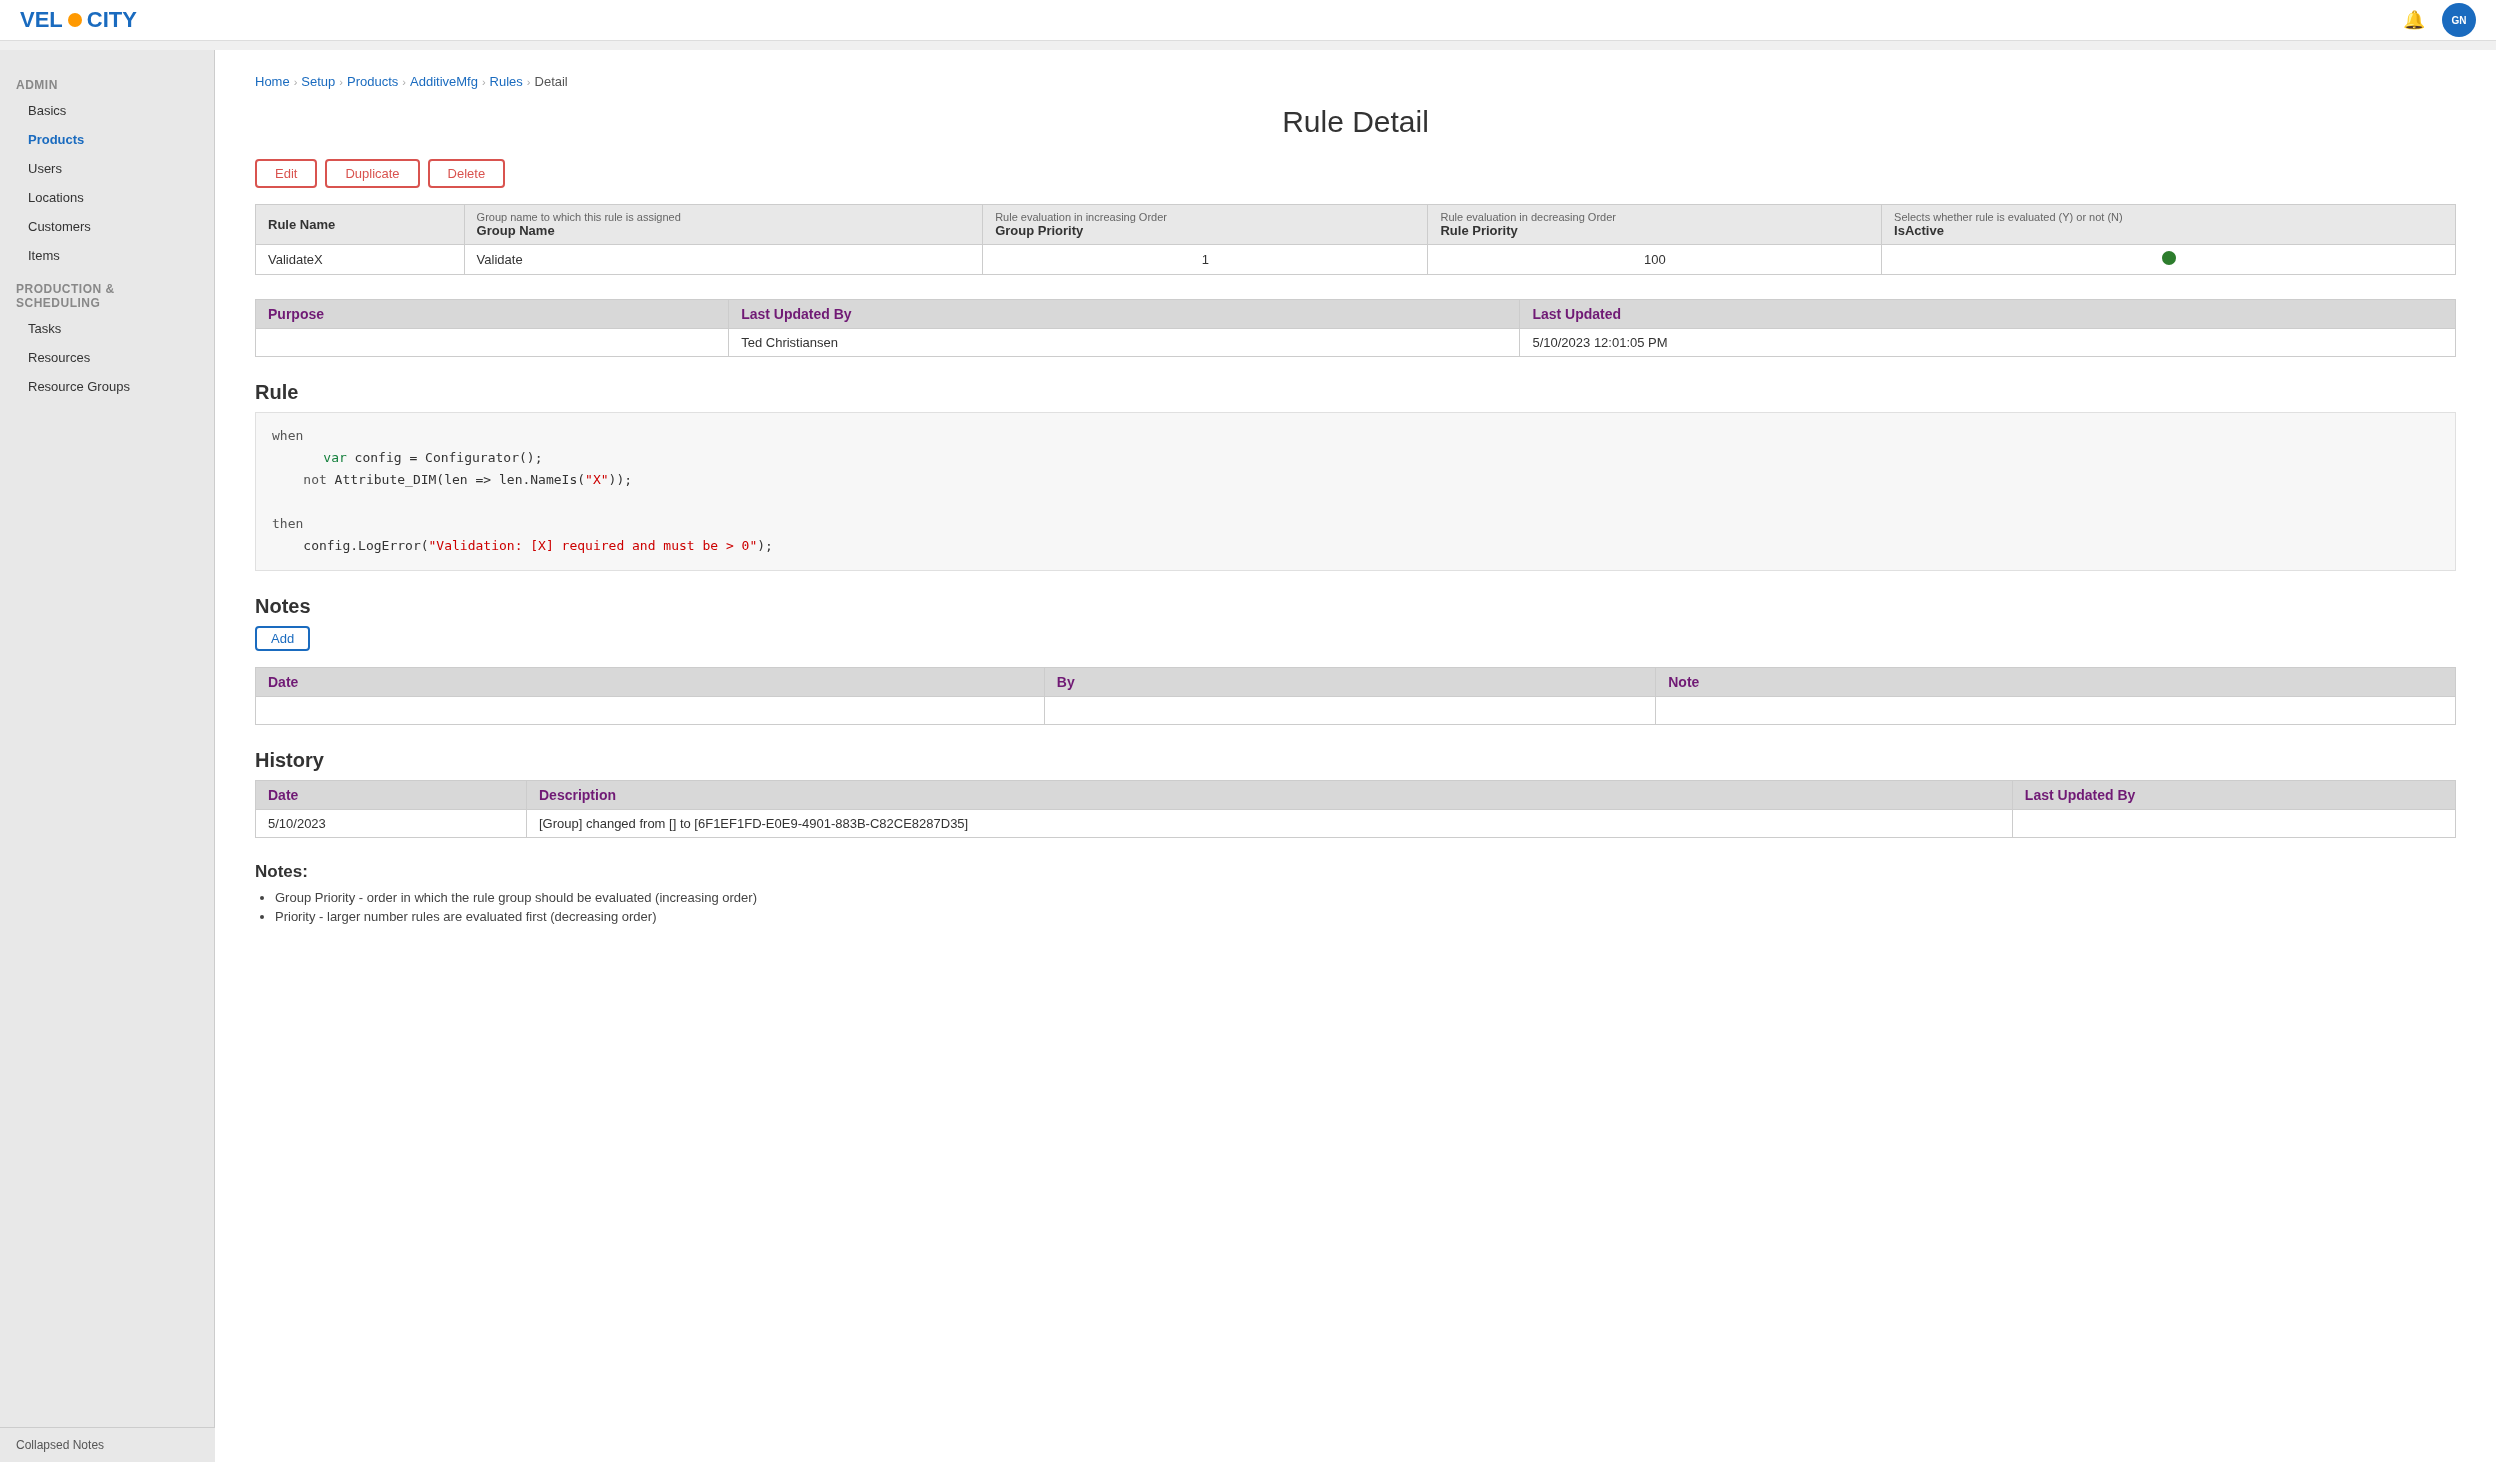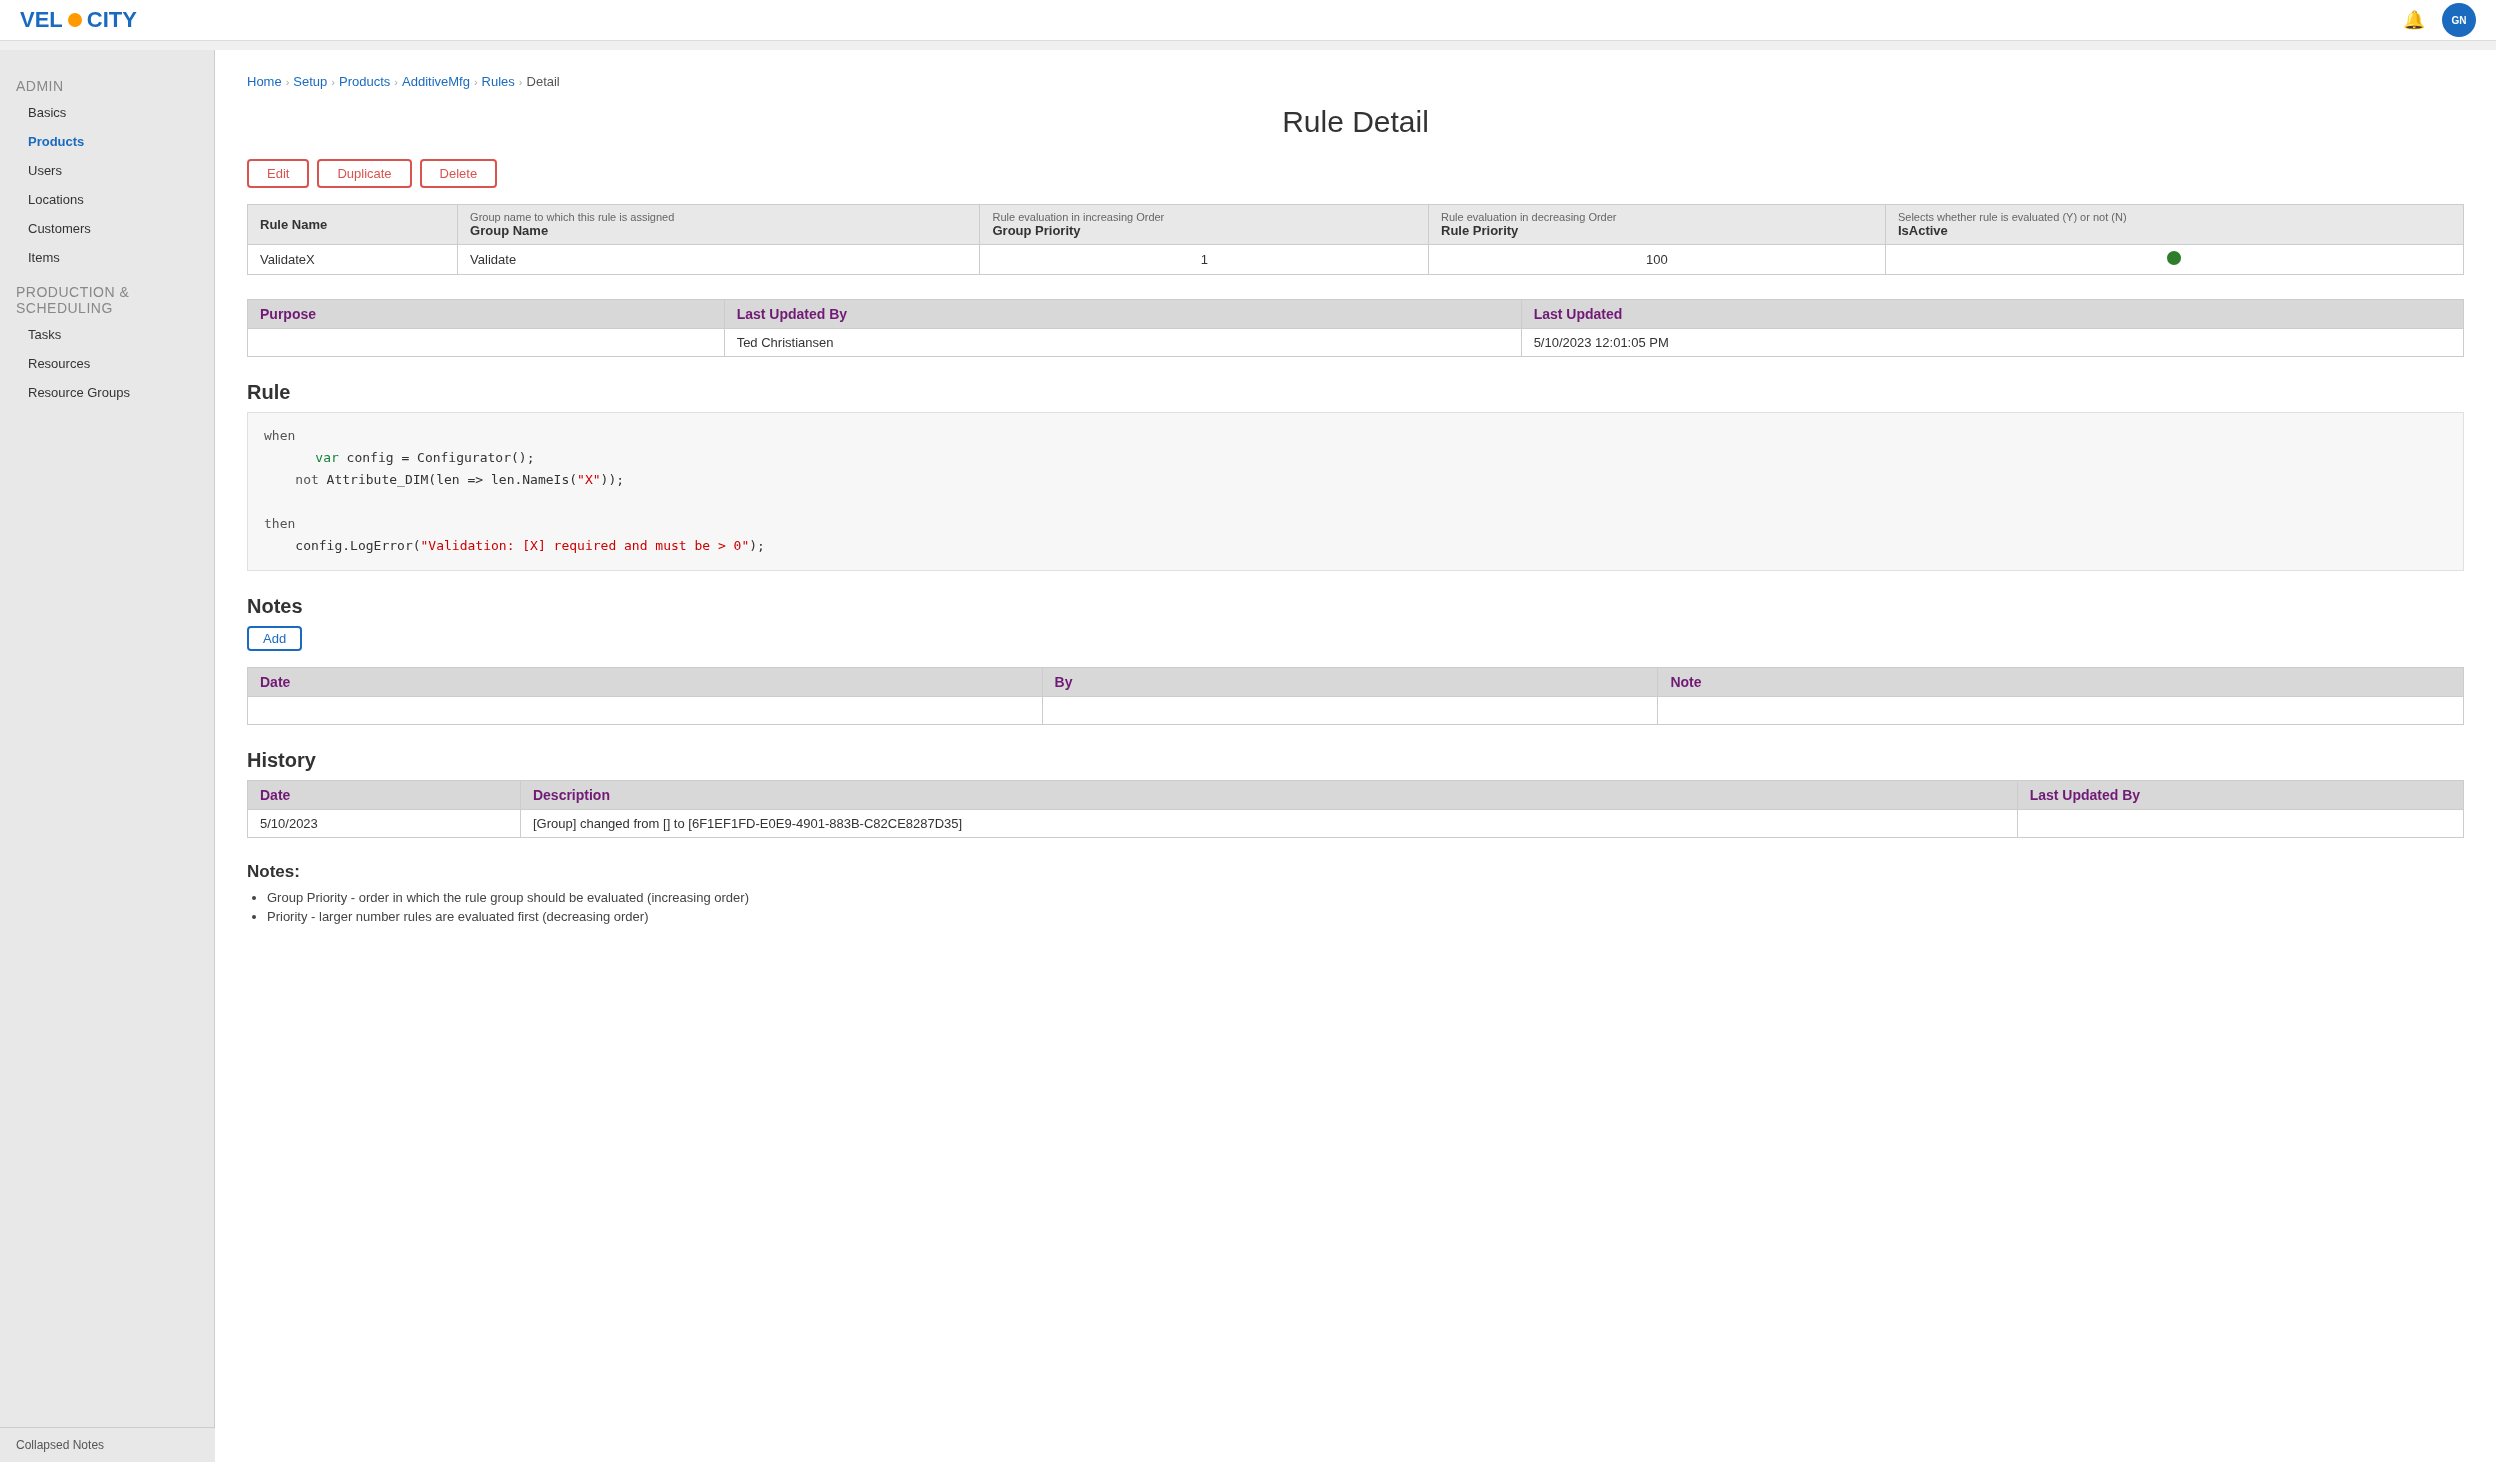--- a/index.html
+++ b/index.html
@@ -68,22 +68,22 @@
       background: #e8e8e8;
       border-right: 1px solid #ccc;
       padding: 16px 0;
       flex-shrink: 0;
       position: fixed;
       top: 50px;
       bottom: 0;
       overflow-y: auto;
     }
     .sidebar-section-label {
-      font-size: 14px;
-      font-weight: normal;
+      font-size: 12px;
+      font-weight: bold;
       color: #888;
       text-transform: uppercase;
       letter-spacing: 0.5px;
       padding: 12px 16px 4px 16px;
     }
     .sidebar-item {
       padding: 7px 16px 7px 28px;
       color: #333;
       cursor: pointer;
       font-size: 13px;
@@ -98,21 +98,21 @@
       background: #e8e8e8;
       border-top: 1px solid #ccc;
       font-size: 12px;
       color: #555;
       cursor: pointer;
     }
 
     
     .main {
       margin-left: 215px;
-      padding: 24px 32px;
+      padding: 24px 40px;
       flex: 1;
       min-height: calc(100vh - 50px);
       background: #fff;
     }
 
     
     .breadcrumb {
       display: flex;
       align-items: center;
       gap: 4px;

